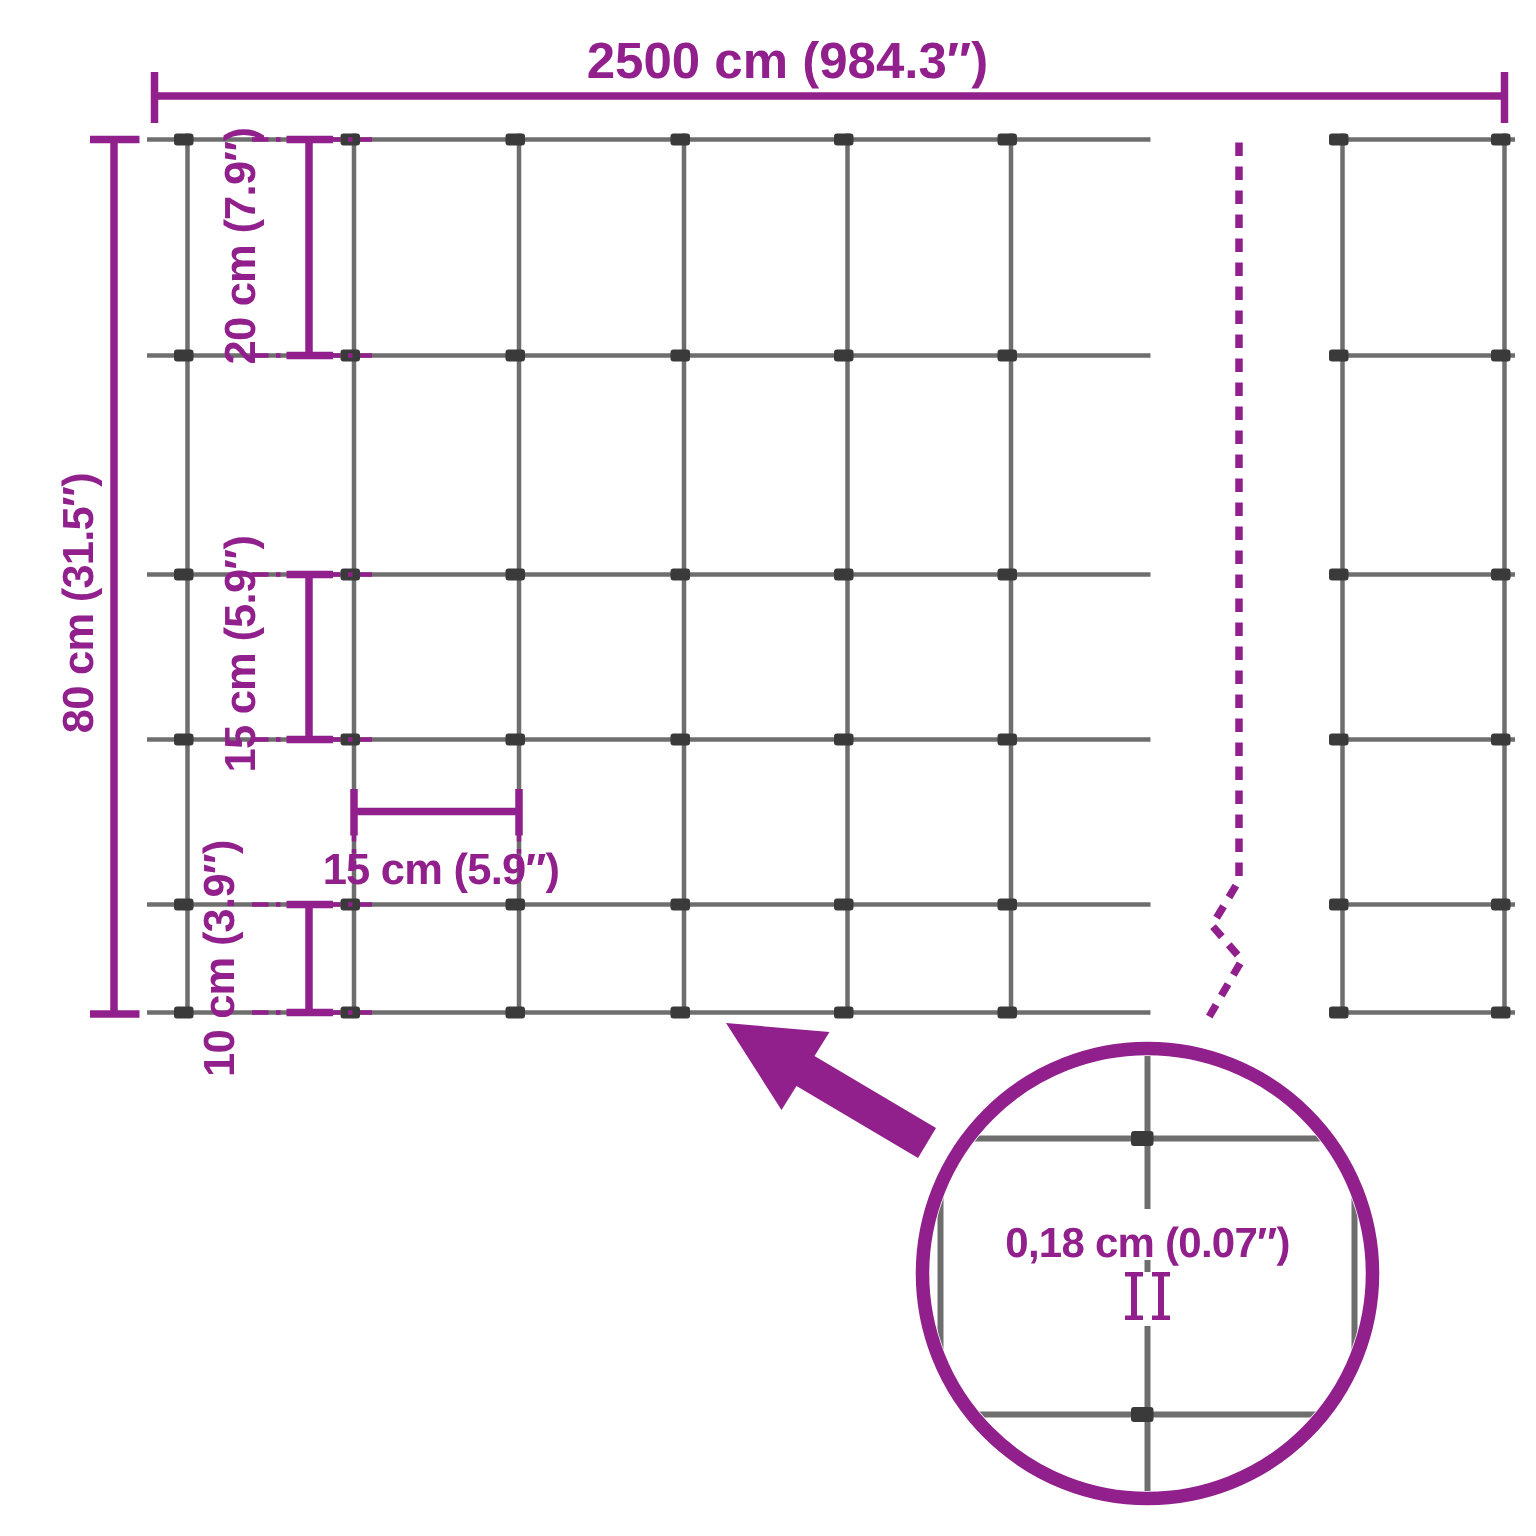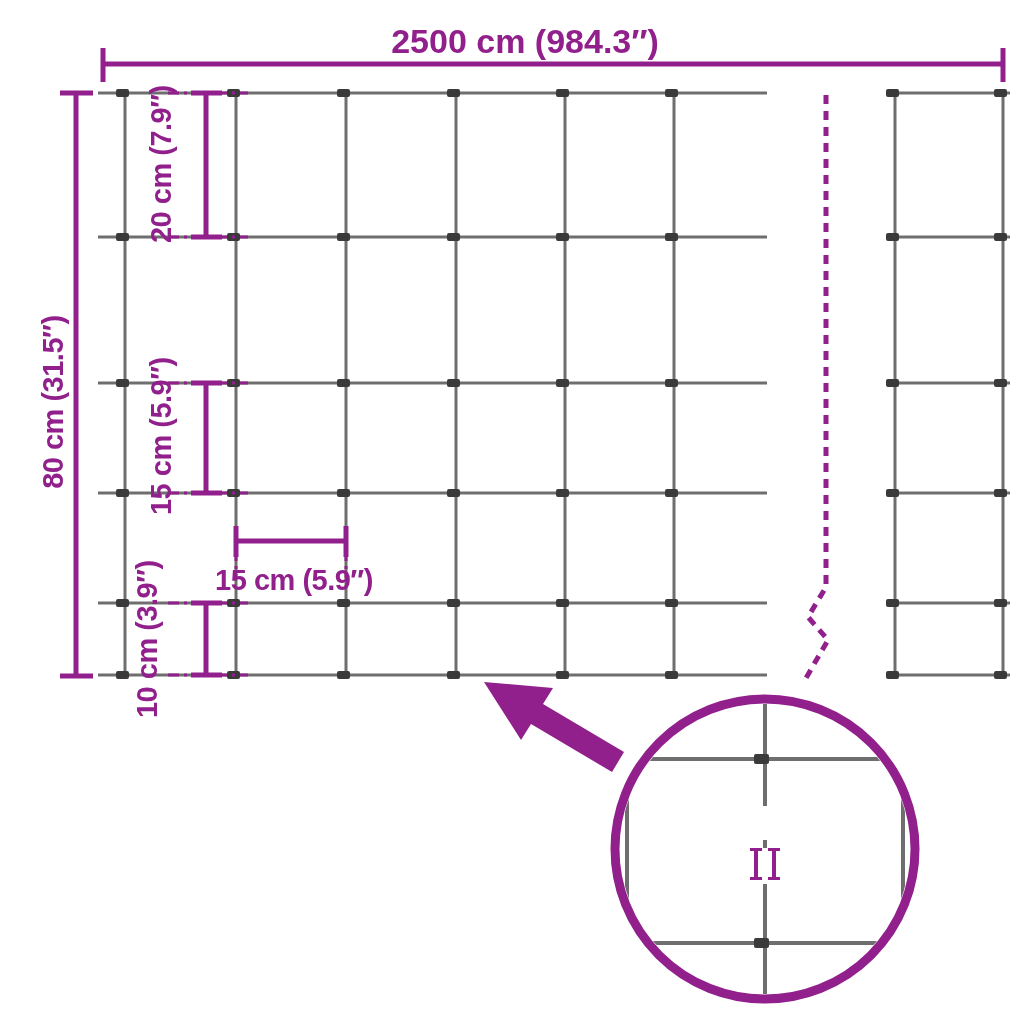--- a/index.html
+++ b/index.html
@@ -180,14 +180,15 @@
         </clipPath>
       </defs>
     </svg>
 
   <div class="dim-label lbl-top">2500 cm (984.3″)</div>
   <div class="dim-label lbl-height">80 cm (31.5″)</div>
   <div class="dim-label lbl-gap20">20 cm (7.9″)</div>
   <div class="dim-label lbl-gap15">15 cm (5.9″)</div>
   <div class="dim-label lbl-gap10">10 cm (3.9″)</div>
   <div class="dim-label lbl-cell">15 cm (5.9″)</div>
+  <div class="dim-label lbl-wire">0,18 cm (0.07″)</div>
 
 </div>
 
 </body></html>

